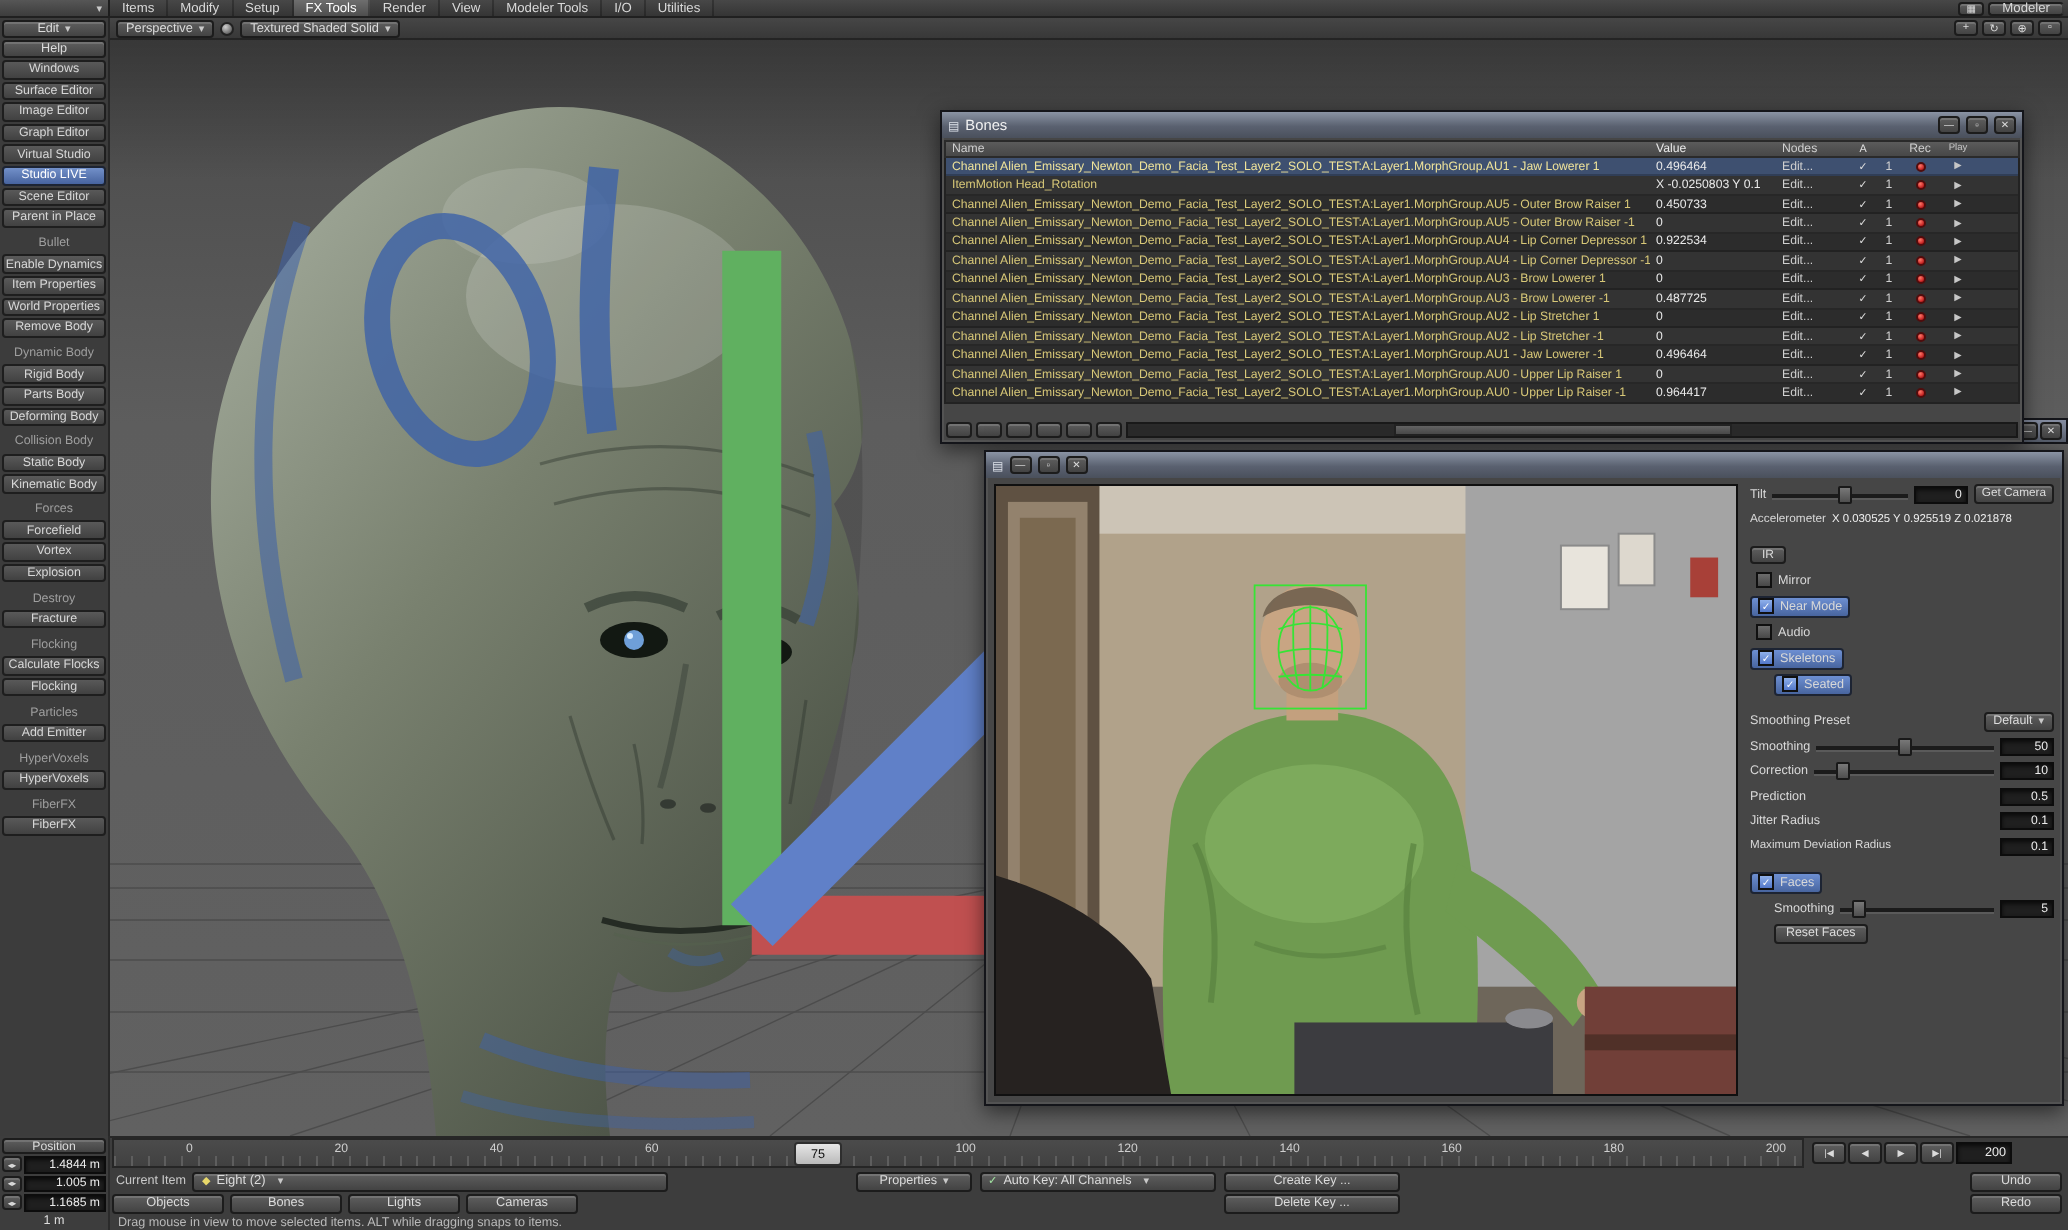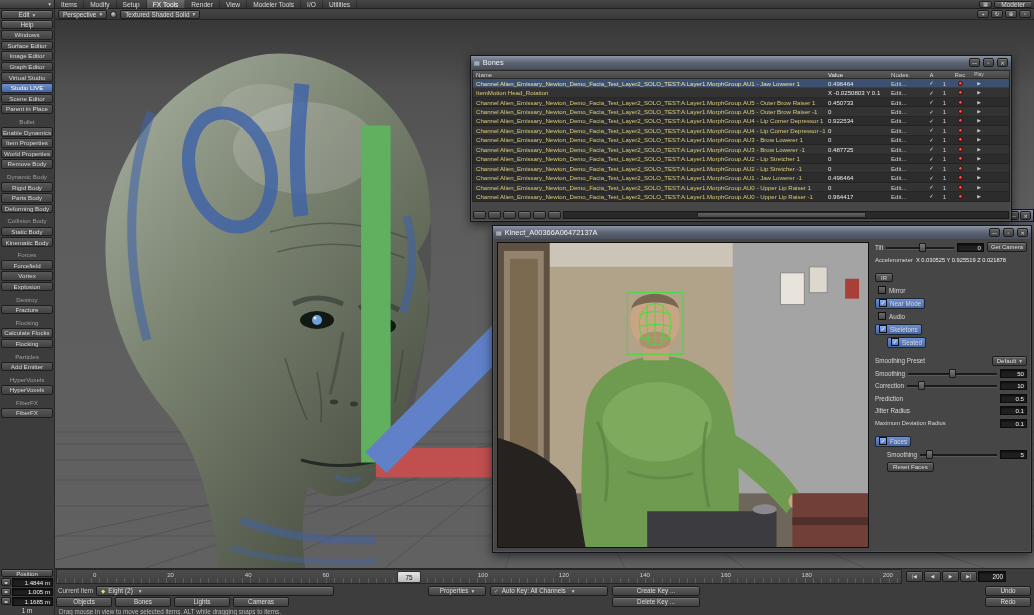--- a/index.html
+++ b/index.html
@@ -542,21 +542,20 @@
         <div class="hscroll">
             <div class="hthumb"></div>
           </div>
       </div>
     </div>
   </div>
 
   <div class="win kinect">
     <div class="titlebar">
       <span class="tb-icon">▤</span>
-      <span class="tb-title">Kinect_A00366A06472137A</span>
       <div class="btn wbtn">—</div>
       <div class="btn wbtn">▫</div>
       <div class="btn wbtn">✕</div>
     </div>
     <div class="k-body">
       <div class="k-video">
         <svg viewBox="0 0 372 306" preserveAspectRatio="none">
           <rect x="0" y="0" width="372" height="306" fill="#b1a28a"></rect>
           <rect x="0" y="0" width="372" height="24" fill="#ccc4b6"></rect>
           <rect x="236" y="0" width="136" height="306" fill="#a4a4a4"></rect>

